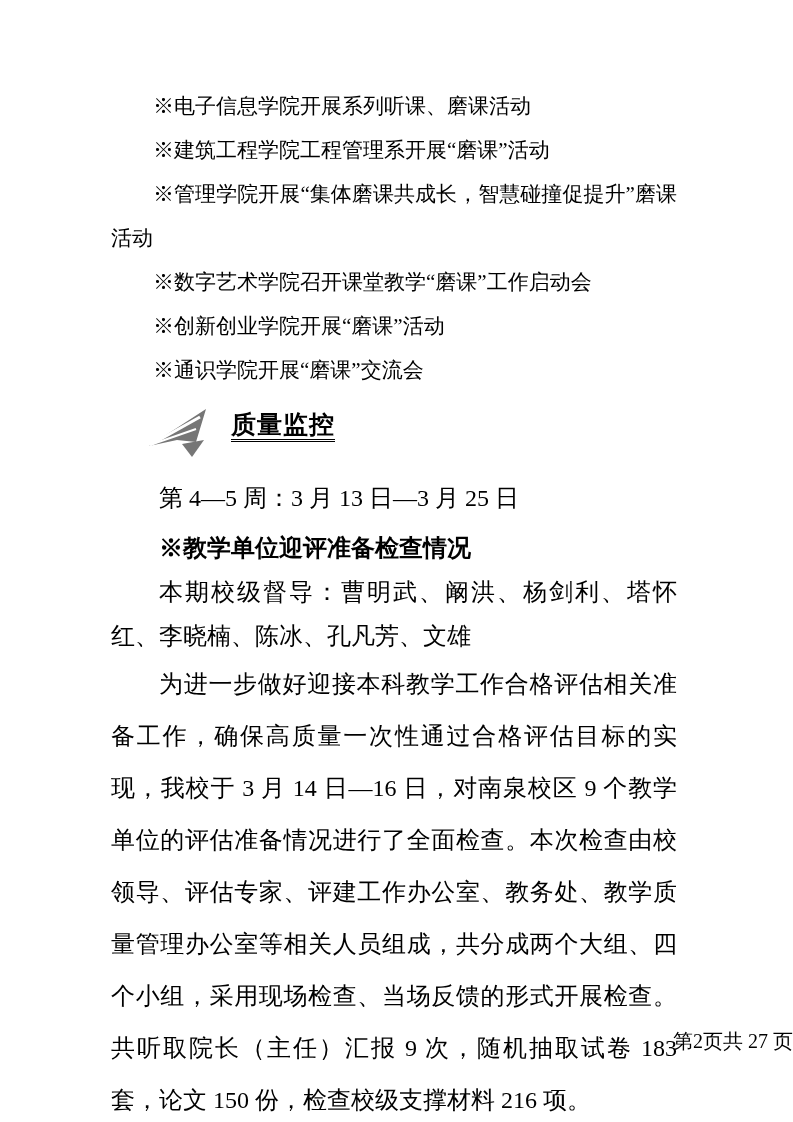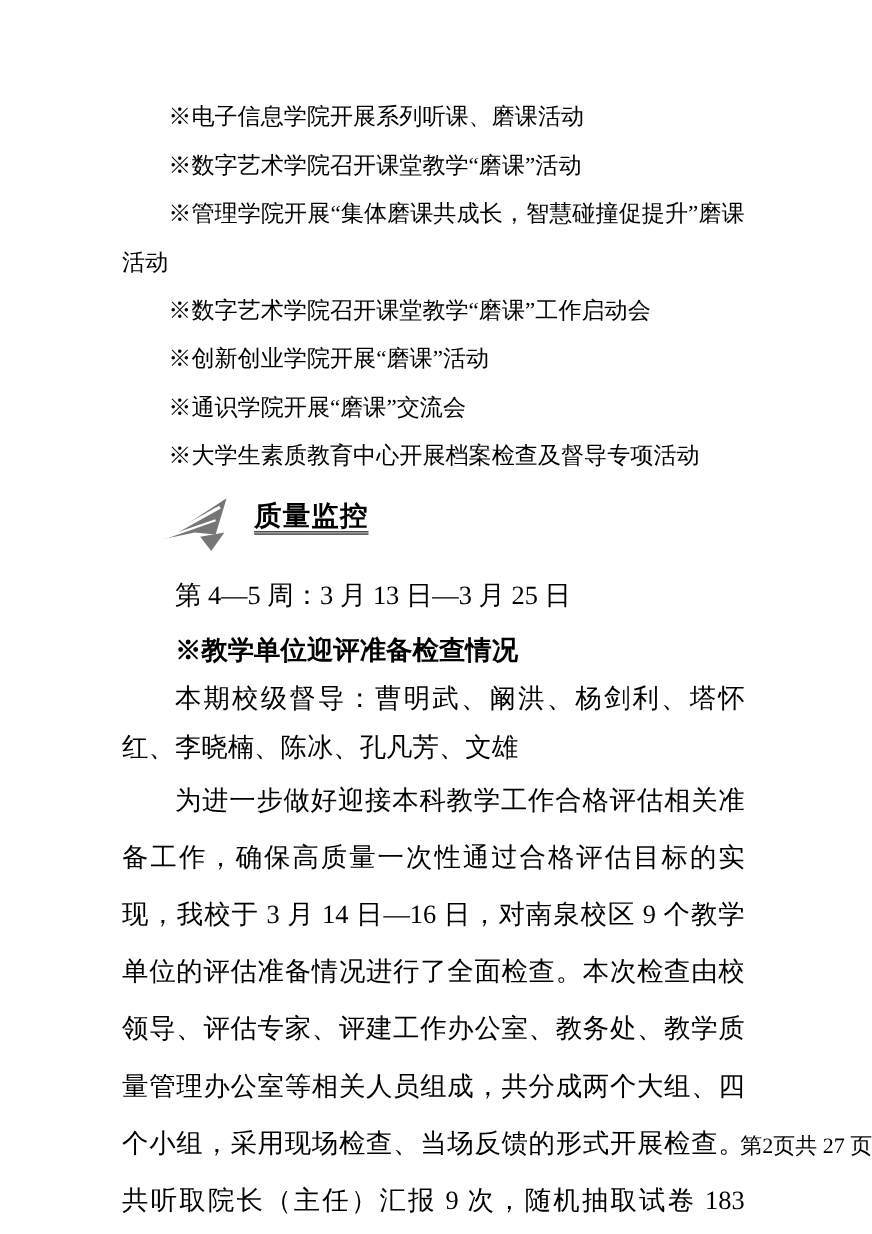--- a/index.html
+++ b/index.html
@@ -79,26 +79,25 @@
   }
 </style>
 </head>
 <body>
 
 <div class="page">
   <div class="content">
 
     <div>
       <p class="bullet-item">※电子信息学院开展系列听课、磨课活动</p>
-      <p class="bullet-item">※数字艺术学院召开课堂教学“磨课”活动</p>
+      <p class="bullet-item">※建筑工程学院工程管理系开展“磨课”活动</p>
       <p class="bullet-item">※管理学院开展“集体磨课共成长，智慧碰撞促提升”磨课活动</p>
       <p class="bullet-item">※数字艺术学院召开课堂教学“磨课”工作启动会</p>
       <p class="bullet-item">※创新创业学院开展“磨课”活动</p>
       <p class="bullet-item">※通识学院开展“磨课”交流会</p>
-      <p class="bullet-item">※大学生素质教育中心开展档案检查及督导专项活动</p>
     </div>
 
     <div class="section-header">
       <span class="icon-wrap">
         <svg width="58" height="50" viewBox="0 0 58 50" xmlns="http://www.w3.org/2000/svg">
           <polygon points="0,38 57,1 47,34 28,32" fill="#767676"></polygon>
           <line x1="1" y1="37" x2="51" y2="9" stroke="#ffffff" stroke-width="3"></line>
           <line x1="1" y1="37" x2="47" y2="21" stroke="#ffffff" stroke-width="2"></line>
           <polygon points="33,36 55,32 43,49" fill="#767676"></polygon>
         </svg>

